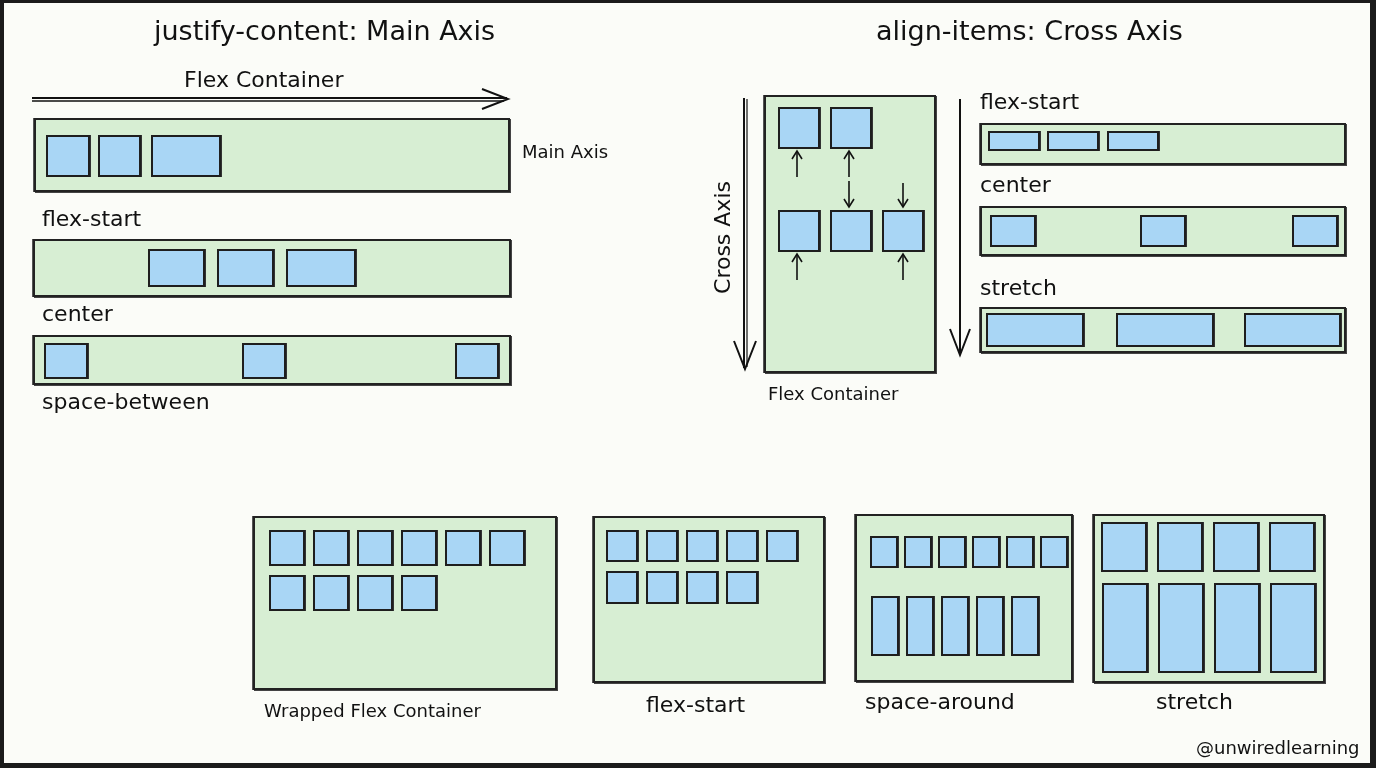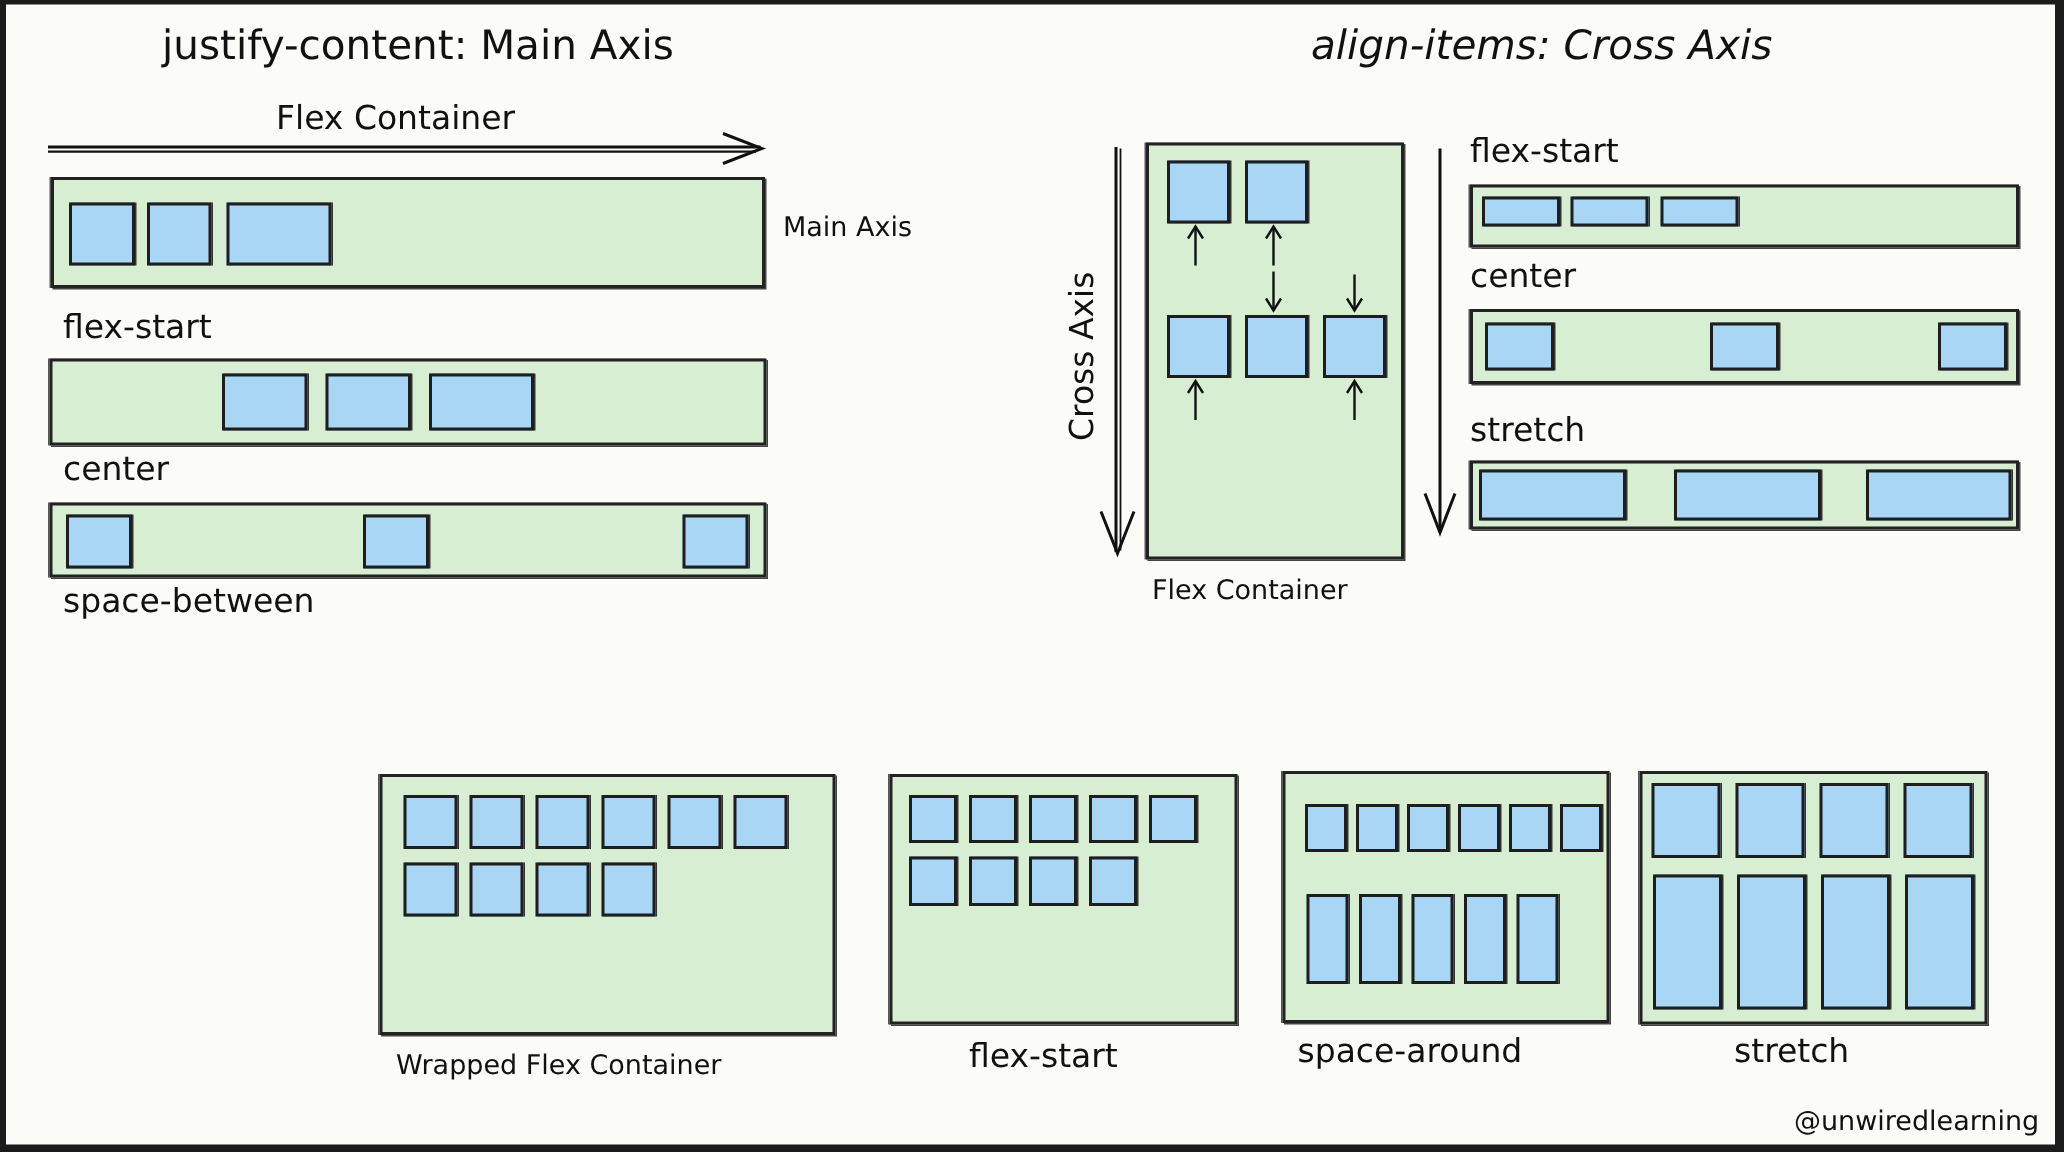--- a/index.html
+++ b/index.html
@@ -1,19 +1,19 @@
 <!DOCTYPE html>
 <html><head>
 <meta charset="utf-8">
 <style>
   html, body { margin: 0; padding: 0; }
   body { width: 1376px; height: 768px; background: #1b1b1b; overflow: hidden; font-family: "DejaVu Sans", sans-serif; }
   #canvas { position: absolute; left: 4px; top: 3px; width: 1366px; height: 760px; background: #fbfcf8; }
   .txt { position: absolute; color: #111; white-space: nowrap; font-family: "DejaVu Sans", sans-serif; }
-  .h1 { font-size: 27px; }
+  .h1 { font-size: 27px; margin-left: 46px; }
   .lbl { font-size: 22px; }
   .sm { font-size: 18px; text-align: center; }
   .cont { position: absolute; background: #d7eed3; border: 2px solid #222; box-shadow: 1px 1px 0 #444, -1px 0 0 #555; }
   .box { position: absolute; background: #a9d6f5; border: 2px solid #1e1e1e; box-sizing: border-box; box-shadow: 1px 0 0 #333; }
   svg.ov { position: absolute; left: 0; top: 0; }
 </style>
 </head>
 <body>
 
 <div id="canvas">
@@ -41,21 +41,21 @@
   </div>
 
   <div class="txt lbl" style="left:38px; top:298px;">center</div>
   <div class="cont" style="left:29px; top:332px; width:474px; height:46px;">
     <div class="box" style="left:9px; top:6px; width:44px; height:36px;"></div>
     <div class="box" style="left:207px; top:6px; width:44px; height:36px;"></div>
     <div class="box" style="left:420px; top:6px; width:44px; height:36px;"></div>
   </div>
   <div class="txt lbl" style="left:38px; top:386px;">space-between</div>
 
-  <div class="txt h1" style="left:870px; top:12px;font-style:italic;">align-items: Cross Axis</div>
+  <div class="txt h1" style="left:826px; top:12px;">align-items: Cross Axis</div>
 
   <svg class="ov" width="1366" height="760">
     <line x1="740" y1="95" x2="740" y2="365" stroke="#111" stroke-width="2"></line>
     <line x1="743" y1="96" x2="743" y2="364" stroke="#111" stroke-width="1.2"></line>
     <polyline points="730,338 741,366 752,338" fill="none" stroke="#111" stroke-width="2"></polyline>
     <line x1="956" y1="96" x2="956" y2="352" stroke="#111" stroke-width="2"></line>
     <polyline points="946,326 956,352 966,326" fill="none" stroke="#111" stroke-width="2"></polyline>
   </svg>
   <div class="txt lbl" style="left:662px; top:222px; transform: rotate(-90deg); transform-origin: center;">Cross Axis</div>
 

